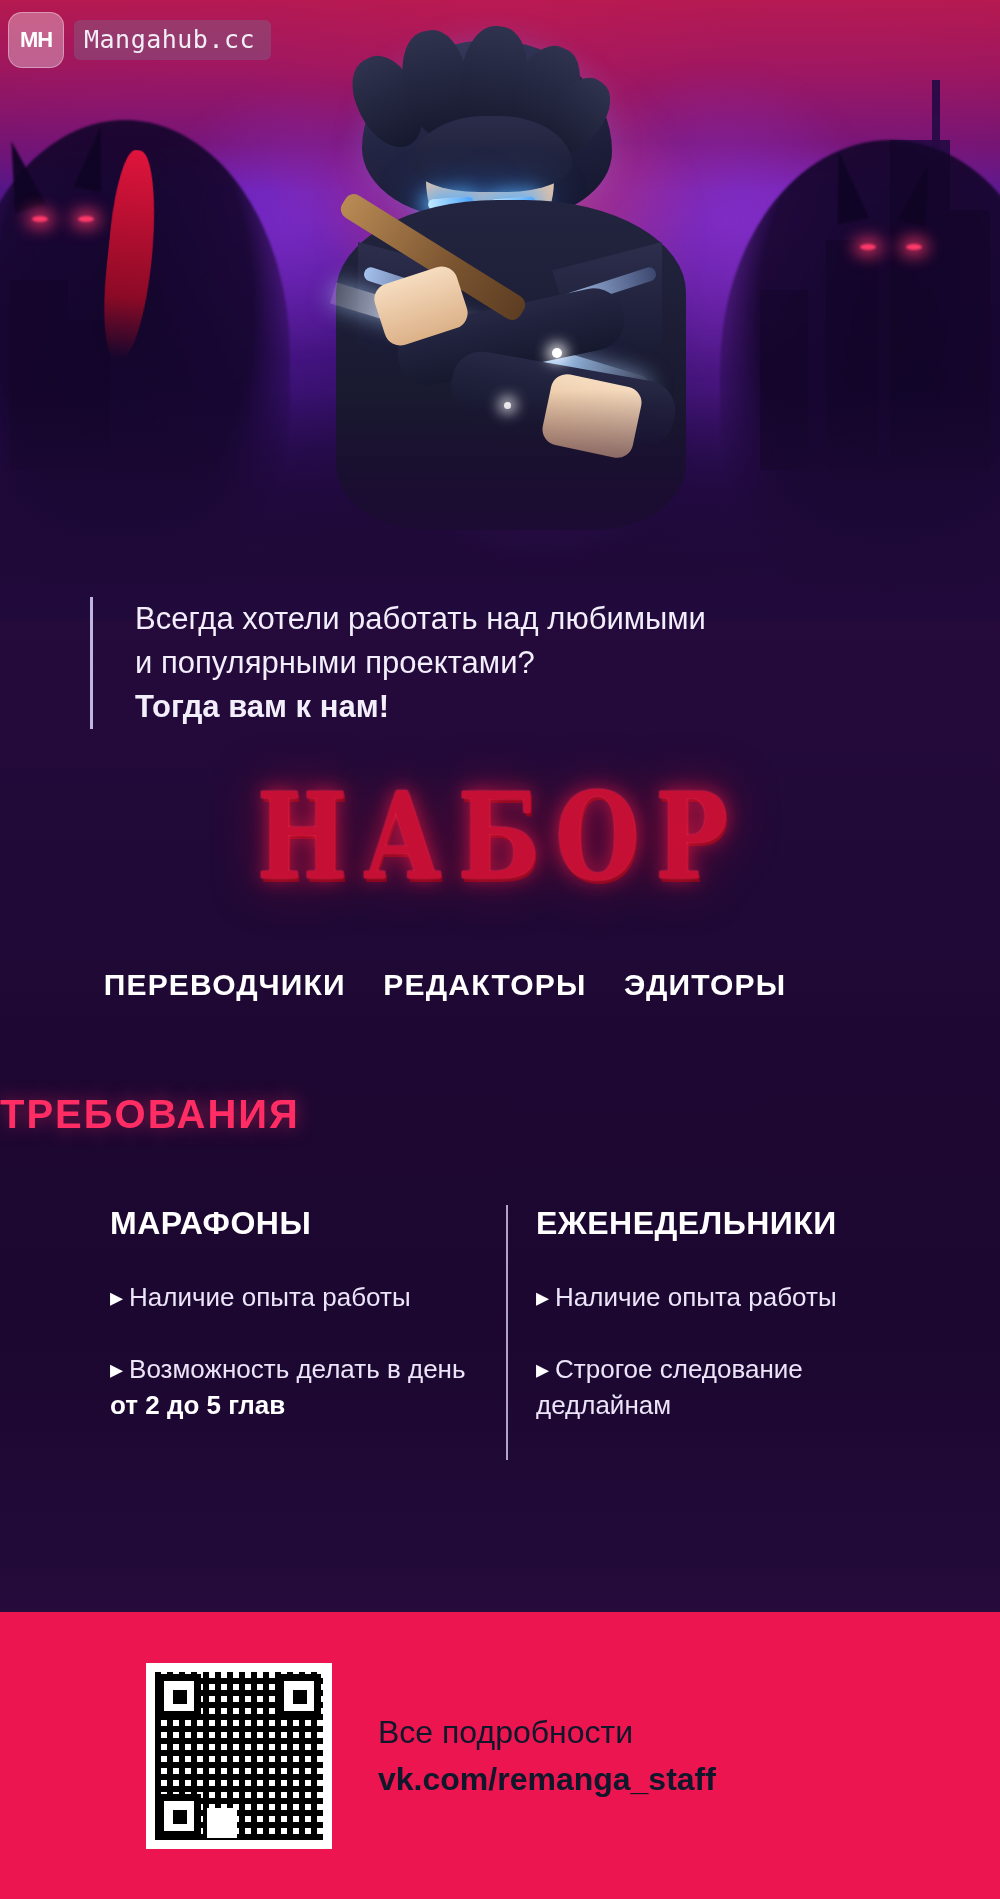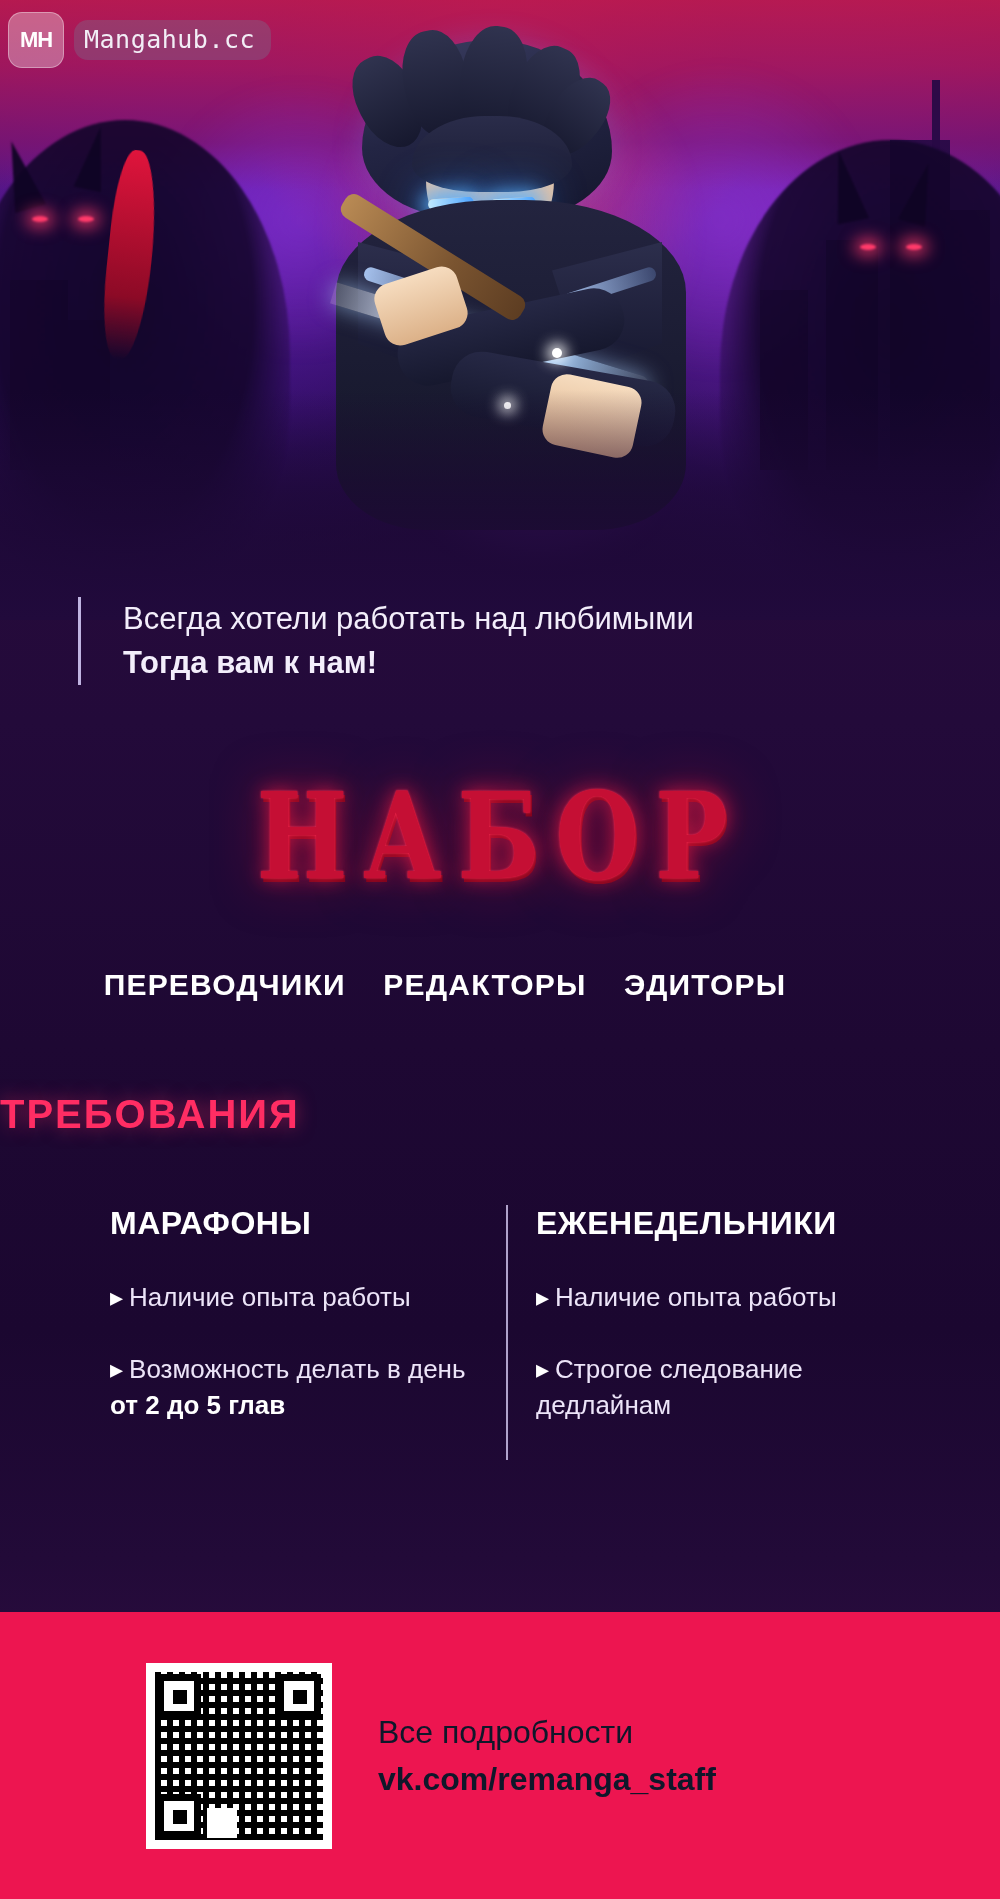--- a/index.html
+++ b/index.html
@@ -185,27 +185,27 @@
     border: 1px solid rgba(255,255,255,.35);
     display: flex; align-items: center; justify-content: center;
     font-weight: bold; font-size: 22px; color: #fff;
     letter-spacing: -1px;
   }
   .wm-text {
     font-family: "DejaVu Sans Mono", monospace;
     font-size: 25px; color: #f2eef6;
     background: rgba(120,110,140,.38);
     padding: 5px 16px 6px 10px;
-    border-radius: 14px;
+    border-radius: 6px;
     letter-spacing: .5px;
   }
 
   
   .intro {
-    position: absolute; left: 78px; top: 597px; width: 780px;
+    position: absolute; left: 90px; top: 597px; width: 780px;
     padding-left: 42px;
     border-left: 3px solid rgba(220,210,255,.85);
     color: #f3eefb;
     font-size: 31px;
     line-height: 1.42;
     font-weight: 400;
     z-index: 6;
   }
   .intro .line3 { font-weight: bold; }
 
@@ -372,20 +372,21 @@
     <div class="hero-fade"></div>
   </div>
 
   <div class="watermark">
     <div class="wm-logo">MH</div>
     <div class="wm-text">Mangahub.cc</div>
   </div>
 
   <div class="intro">
     <div>Всегда хотели работать над любимыми</div>
+    <div>и популярными проектами?</div>
     <div class="line3">Тогда вам к нам!</div>
   </div>
 
   <div class="nabor-wrap">
     <div class="nabor">НАБОР</div>
   </div>
 
   <div class="roles">
     <span>ПЕРЕВОДЧИКИ</span>
     <span>РЕДАКТОРЫ</span>

